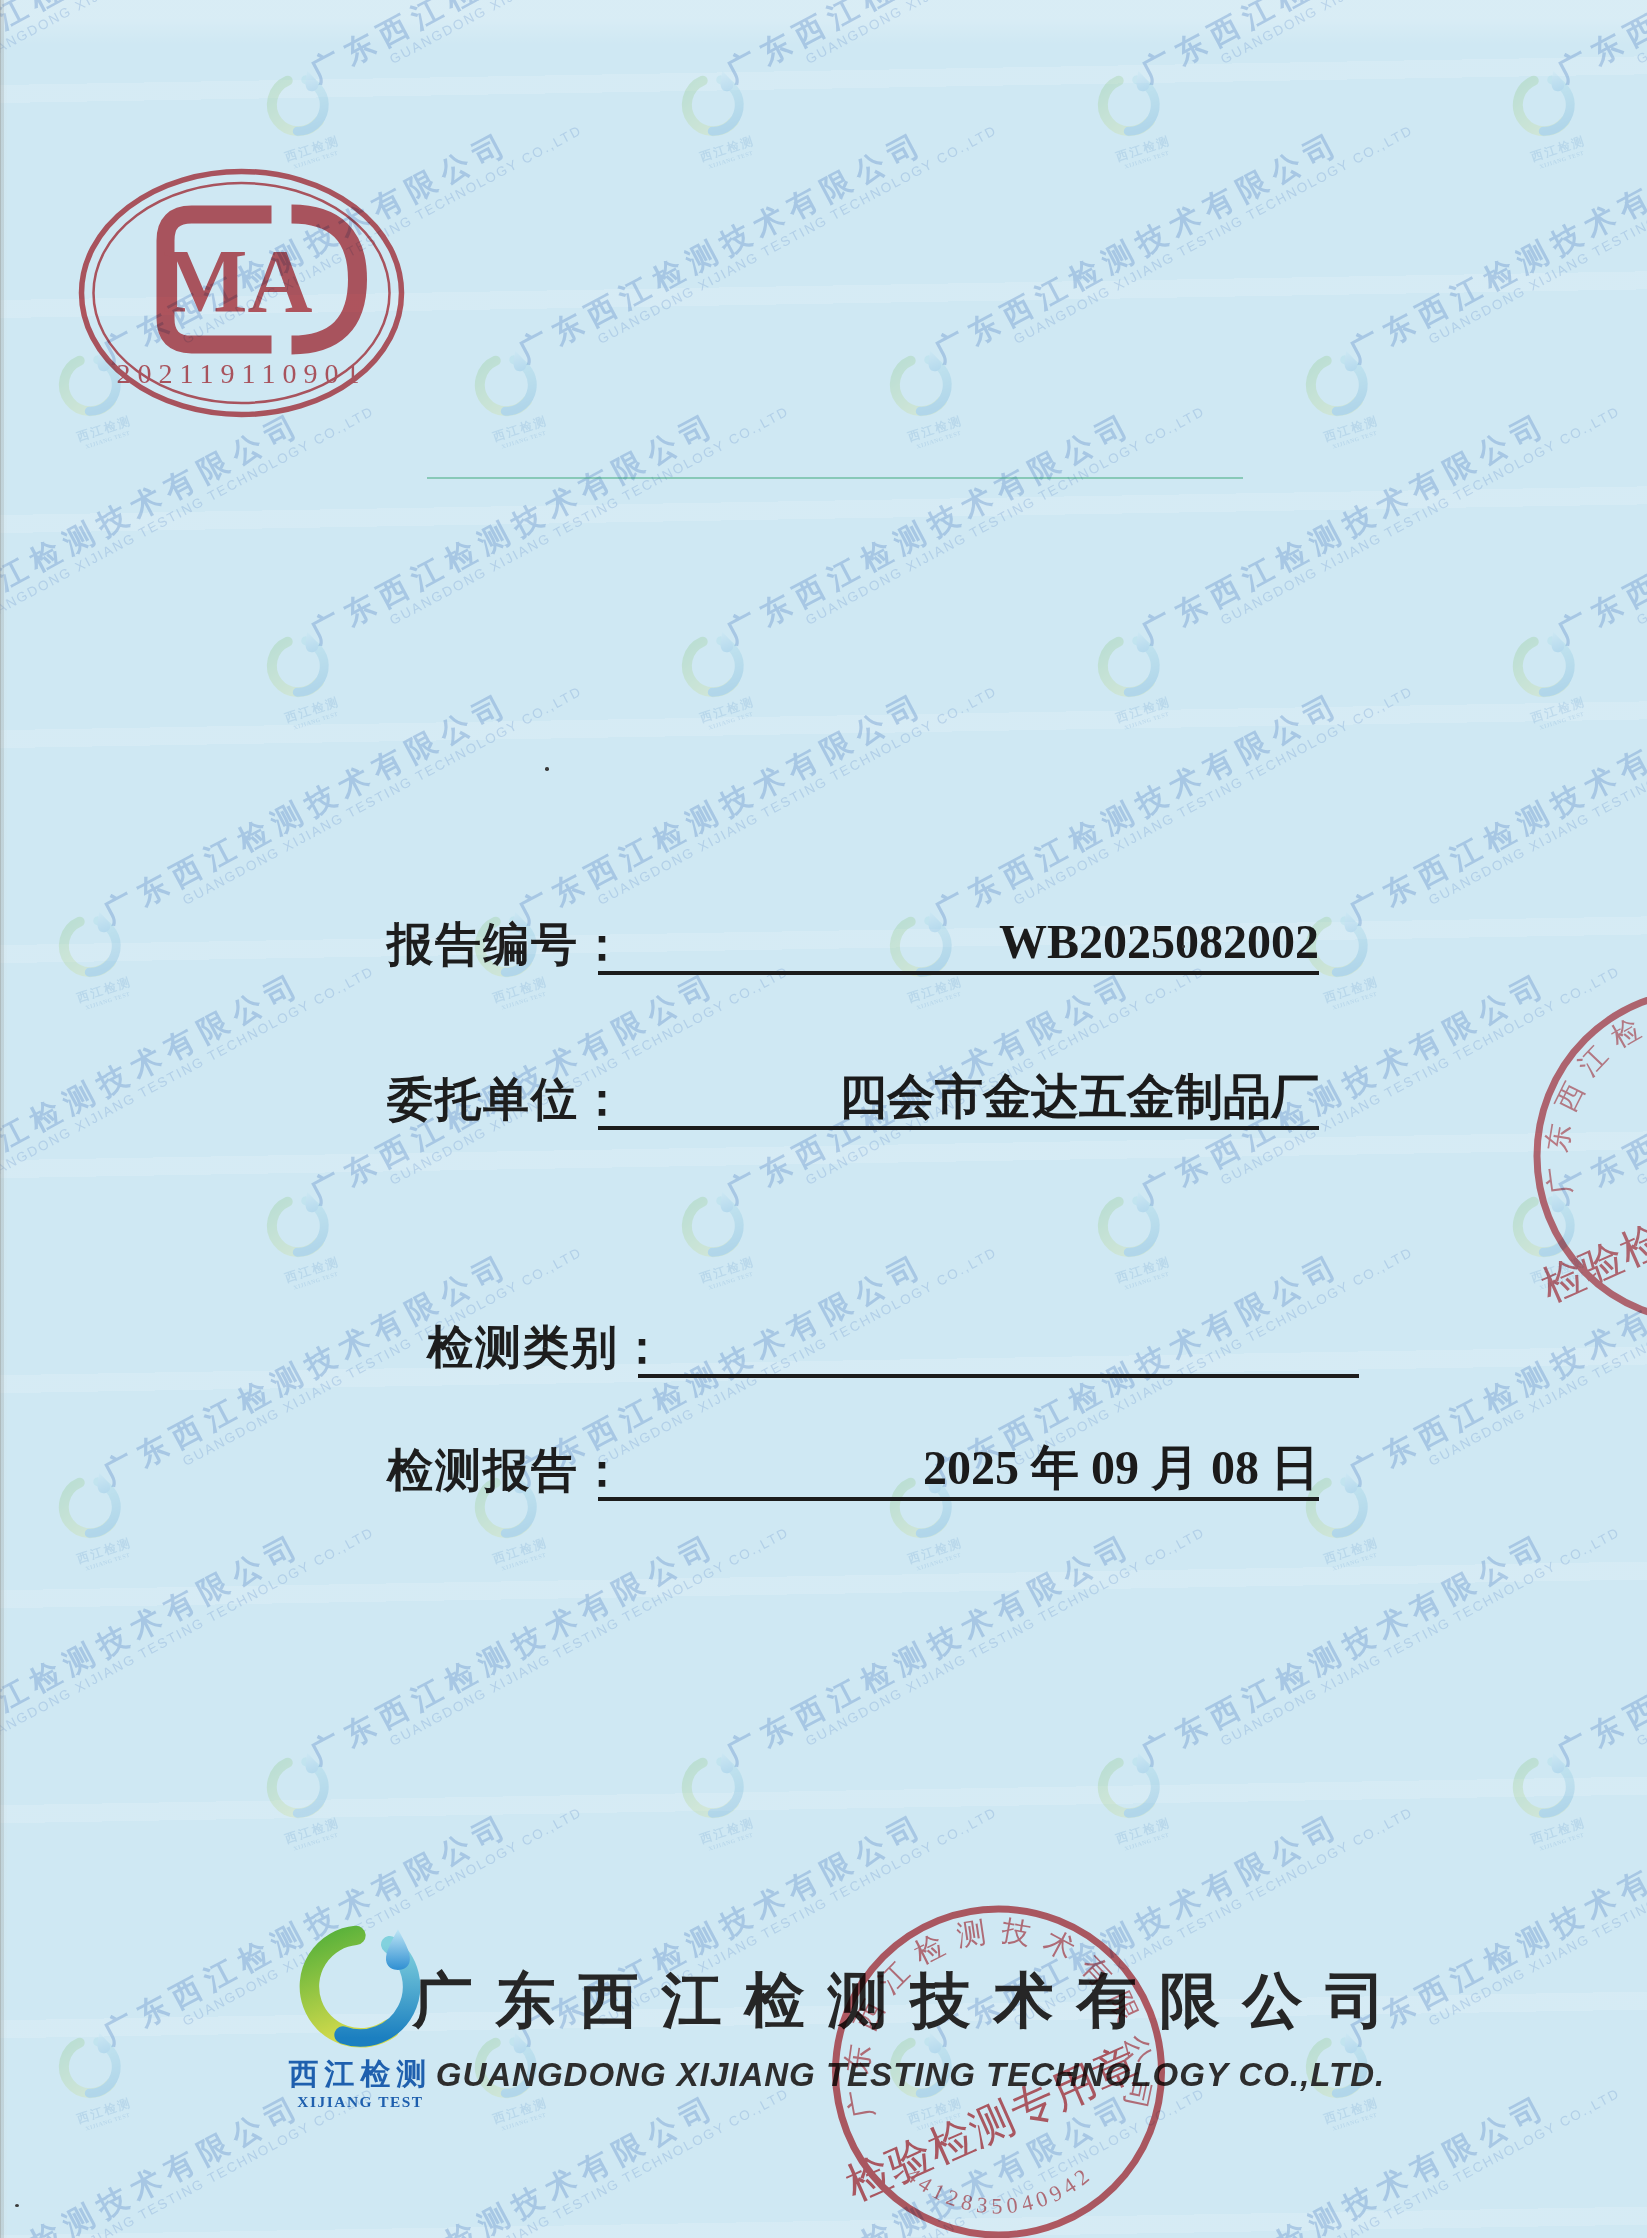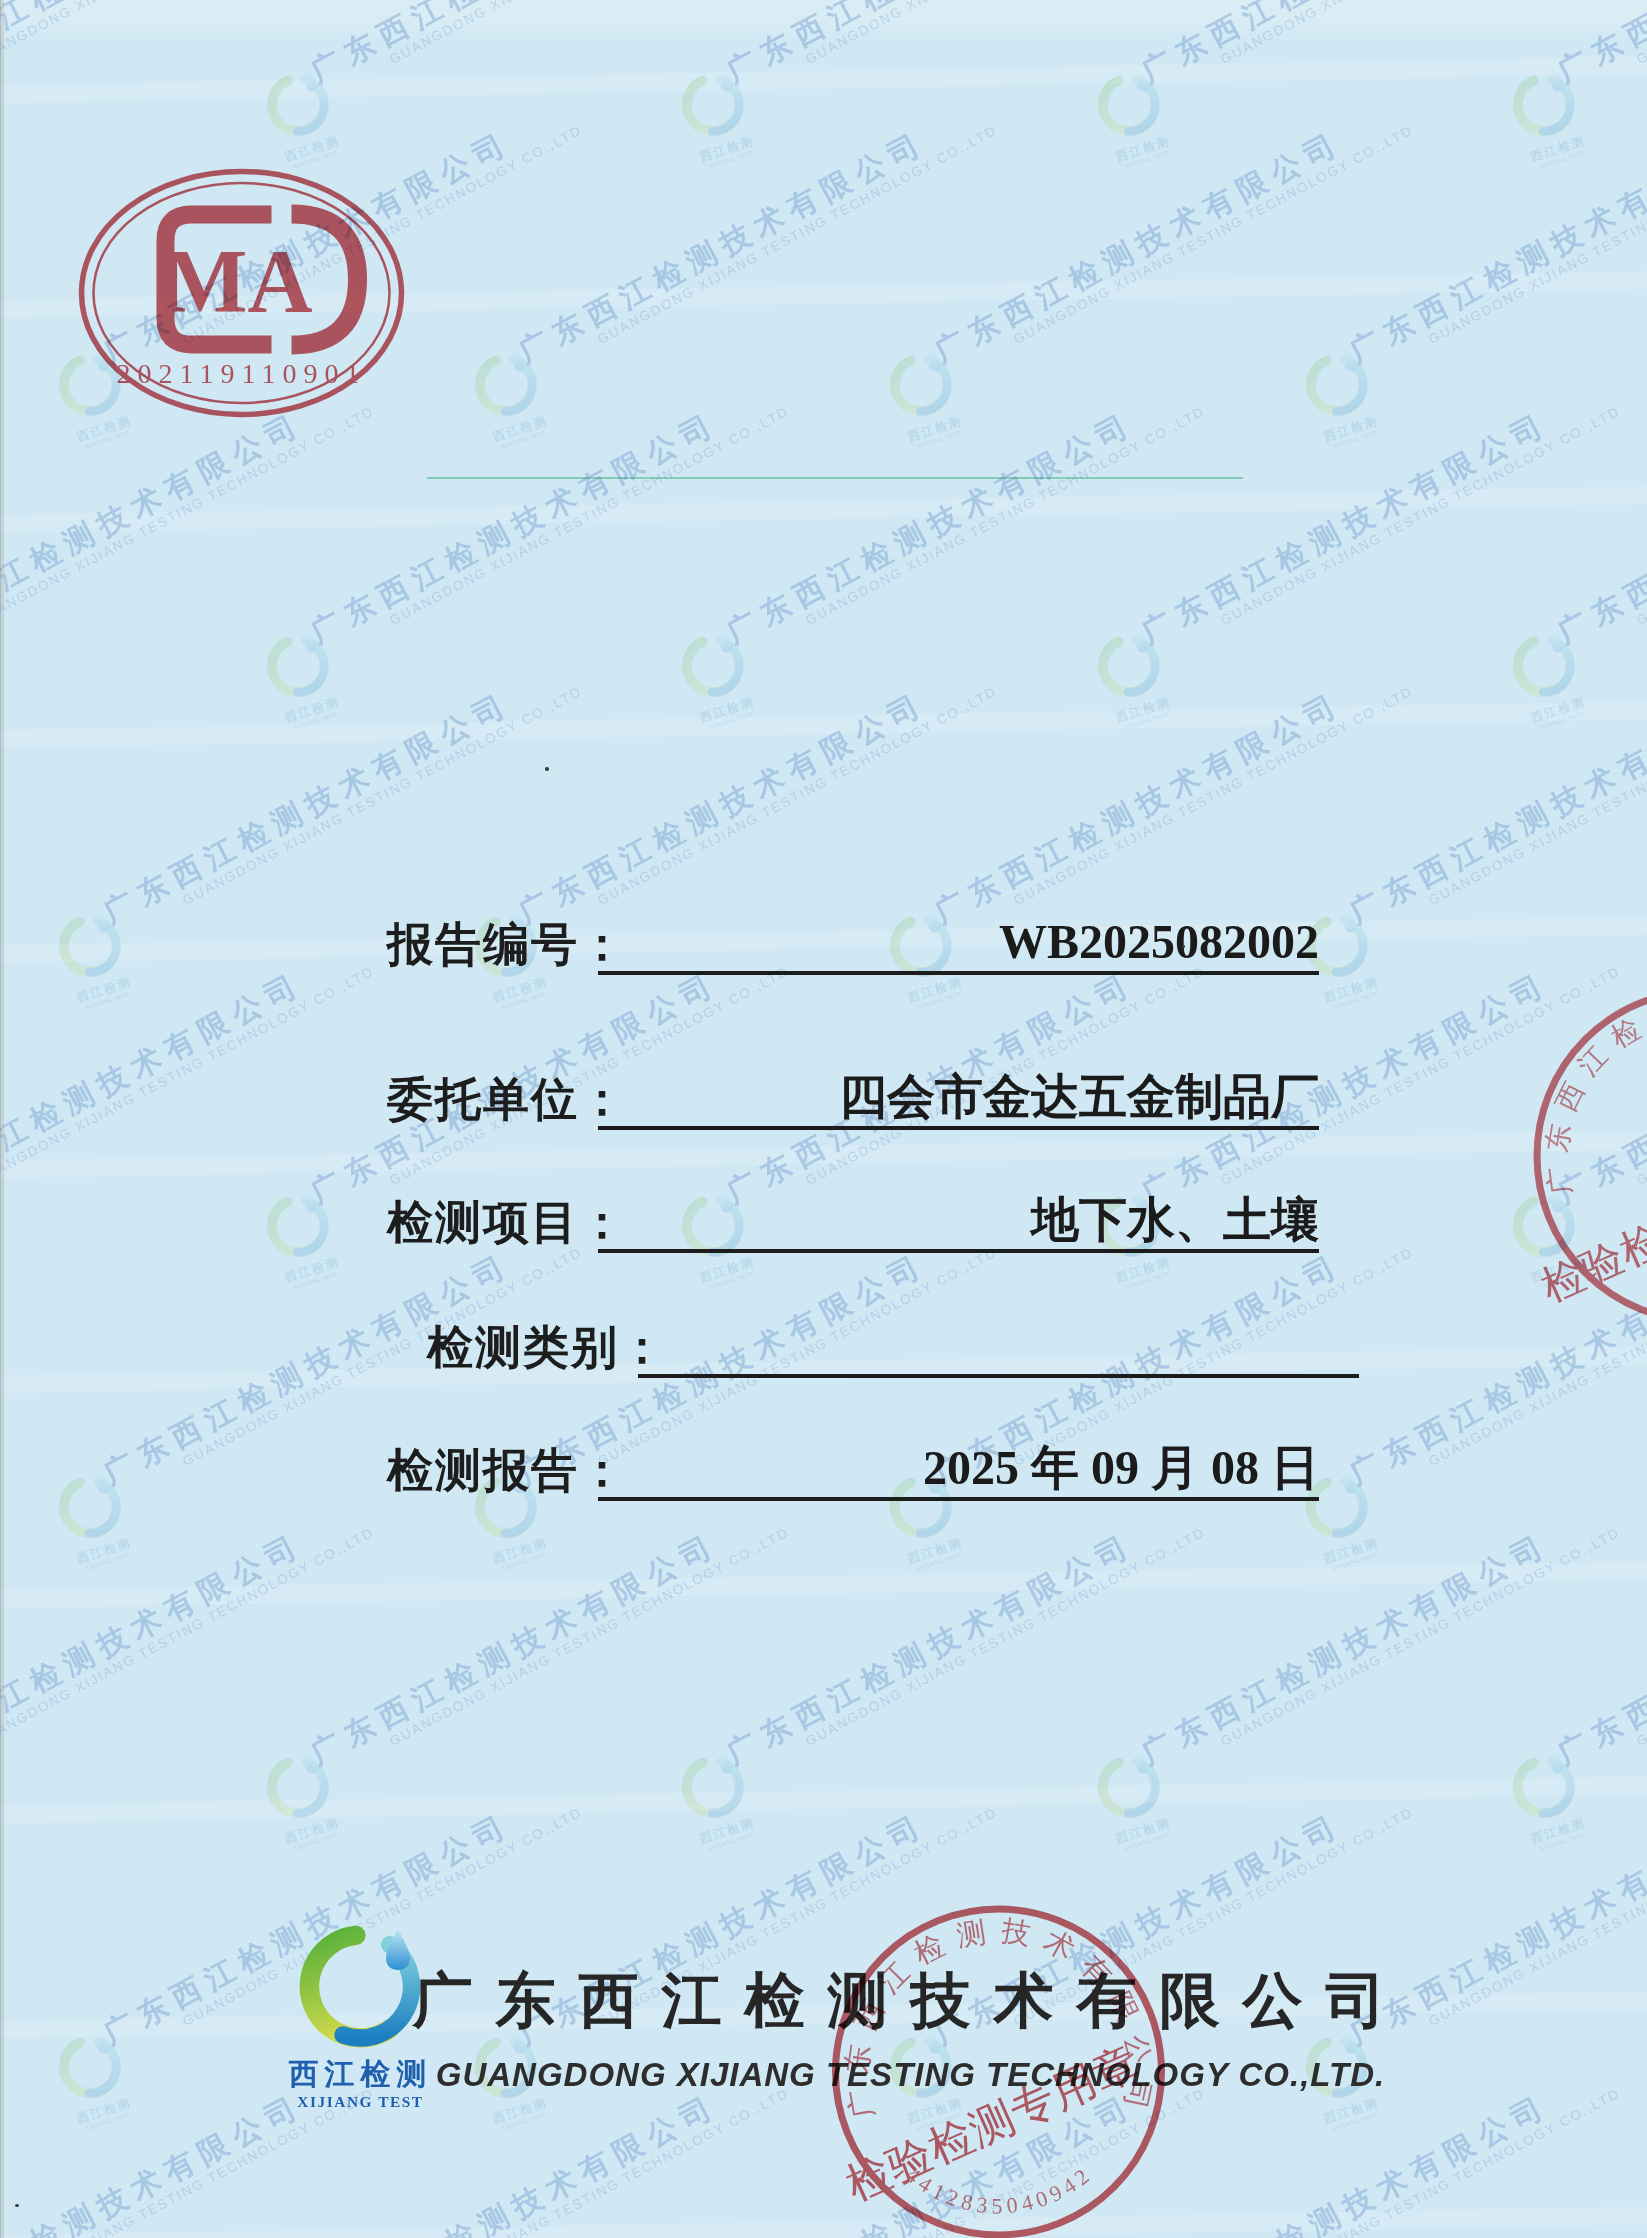--- a/index.html
+++ b/index.html
@@ -429,25 +429,20 @@
   <div class="field-row" style="top:910px;">
     <div class="field-label">报告编号：</div>
     <div class="field-value">WB2025082002</div>
     <div class="field-underline"></div>
   </div>
   <div class="field-row" style="top:1065px;">
     <div class="field-label">委托单位：</div>
     <div class="field-value">四会市金达五金制品厂</div>
     <div class="field-underline"></div>
   </div>
-  <div class="field-row" style="top:1188px;">
-    <div class="field-label">检测项目：</div>
-    <div class="field-value">地下水、土壤</div>
-    <div class="field-underline"></div>
-  </div>
   <div class="field-row" style="top:1313px;margin-left:40px;">
     <div class="field-label">检测类别：</div>
     <div class="field-underline"></div>
   </div>
   <div class="field-row" style="top:1436px;">
     <div class="field-label">检测报告：</div>
     <div class="field-value">2025 年 09 月 08 日</div>
     <div class="field-underline"></div>
   </div>
 

